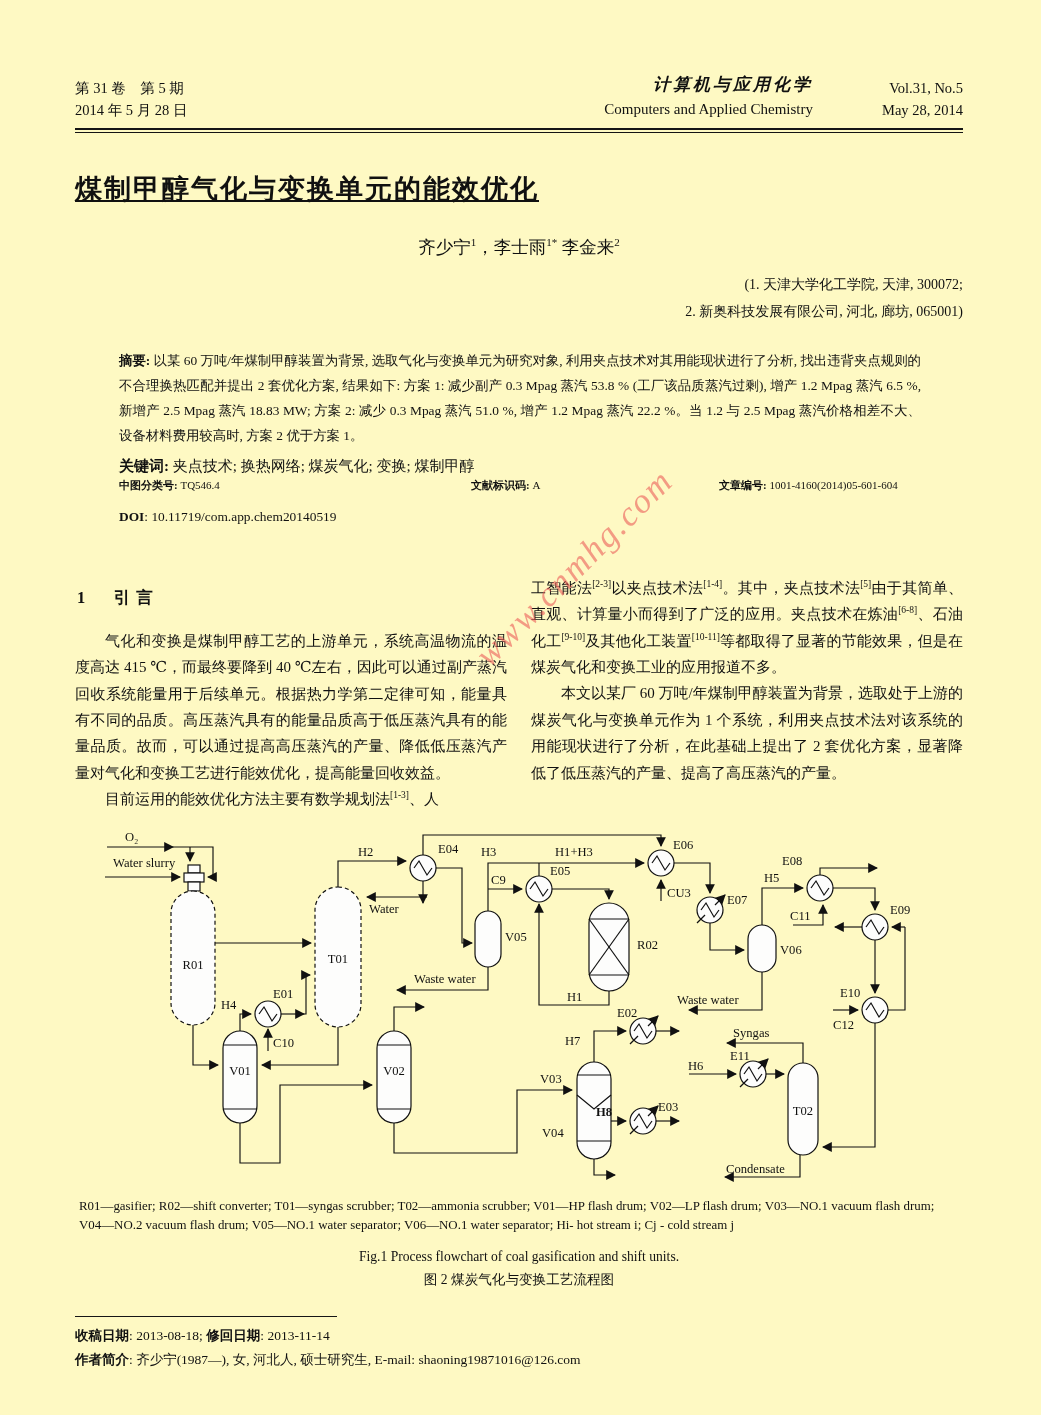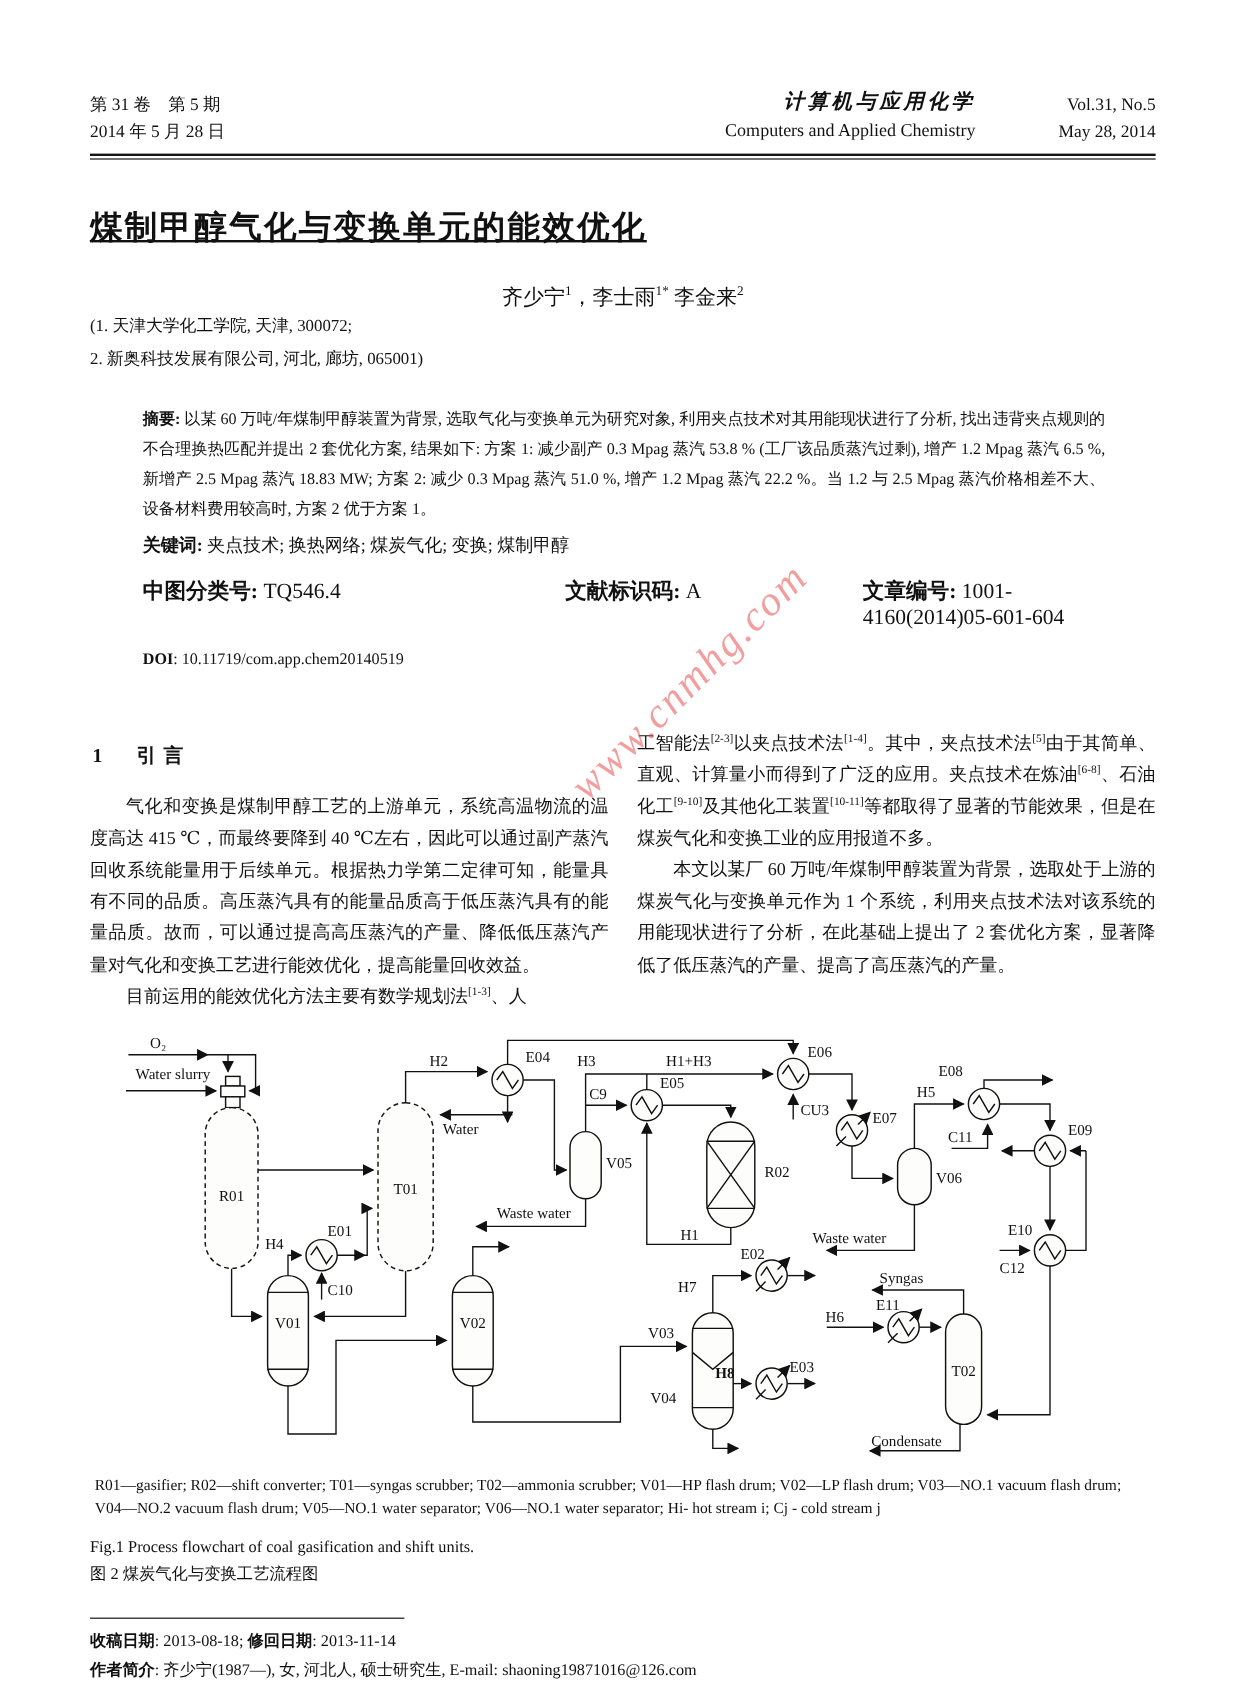--- a/index.html
+++ b/index.html
@@ -1,53 +1,53 @@
 <!DOCTYPE html>
 <html><head>
 <meta charset="utf-8">
 <style>
   * { margin:0; padding:0; box-sizing:border-box; }
   body { background:#888; font-family:"Liberation Serif","DejaVu Serif",serif; }
-  .page { position:relative; width:1041px; height:1415px; margin:0 auto; background:#ffffff;
+  .page { position:relative; width:1041px; height:1415px; margin:0 auto; background:#fef9c3;
           color:#111; overflow:hidden; padding:72px 78px 0 75px; }
   
   .jheader { display:flex; justify-content:space-between; align-items:flex-end; font-size:14.5px; line-height:1.55; }
   .jh-left { width:220px; }
   .jh-center { text-align:right; flex:1; }
   .jh-right { width:150px; text-align:right; }
   .journal-zh { font-style:italic; font-weight:bold; font-size:17px; letter-spacing:3px; }
   .journal-en { font-size:15px; }
   .double-rule { margin-top:6px; border-top:2.6px solid #151515; border-bottom:1.6px solid #151515; height:5px; }
   
   h1.title { text-align:left; font-size:27px; letter-spacing:2px; margin-top:38px; font-weight:bold;text-decoration:underline; }
   .authors { text-align:center; font-size:17.5px; margin-top:28px; }
   .authors sup { font-size:11px; }
-  .affil { text-align:left; font-size:14px; line-height:1.95; margin-top:0; }
+  .affil { text-align:right; font-size:14px; line-height:1.95; margin-top:12px; }
   
   .abstract { margin:24px 42px 0 44px; font-size:13.4px; line-height:1.86; text-align:justify; }
   .b { font-weight:bold; }
   .keywords { margin:8px 42px 0 44px; font-size:15px; }
-  .classrow { margin:16px 42px 0 44px; font-size:18px; display:flex; }
+  .classrow { margin:2px 42px 0 44px; font-size:11px; display:flex; }
   .classrow .c1 { width:352px; } .classrow .c2 { width:248px; } .classrow .c3 { flex:1; }
   .doi { margin:16px 42px 0 44px; font-size:13.4px; }
   
   .columns { display:flex; gap:24px; margin-top:32px; font-size:15px; }
   .col { flex:1; text-align:justify; line-height:1.76;margin-top:18px; }
   .col h2 { font-size:16.5px; margin:8px 0 16px 2px; letter-spacing:6px; }
   .col p { text-indent:2em; }
   .col p.cont { text-indent:0; }
   .col sup { font-size:9.5px; }
   
   figure { margin-top:10px; }
   svg.flow { display:block; margin:0 auto; }
   svg.flow text { font-size:12.6px; font-family:"Liberation Serif","DejaVu Serif",serif; fill:#111; }
   svg.flow text.mid { text-anchor:middle; }
   svg.flow text.bold { font-weight:bold; }
   .legend { text-align:left; font-size:12.9px; line-height:1.5; margin:4px 4px 0; }
-  .caption { text-align:left; font-size:13.6px; line-height:1.7; margin-top:10px; }
+  .caption { text-align:center; font-size:13.6px; line-height:1.7; margin-top:10px; }
   
   .pfooter { margin-top:24px; font-size:13.5px; line-height:1.78; }
   .foot-rule { width:262px; border-top:1.7px solid #161616; margin-bottom:7px; }
   
   .watermark { position:absolute; left:402px; top:548px; width:345px; text-align:center;
                font-size:35px; font-style:italic; letter-spacing:2px;
                color:rgba(233,78,78,0.55); transform:rotate(-45deg); pointer-events:none; }
 </style>
 </head>
 <body>

